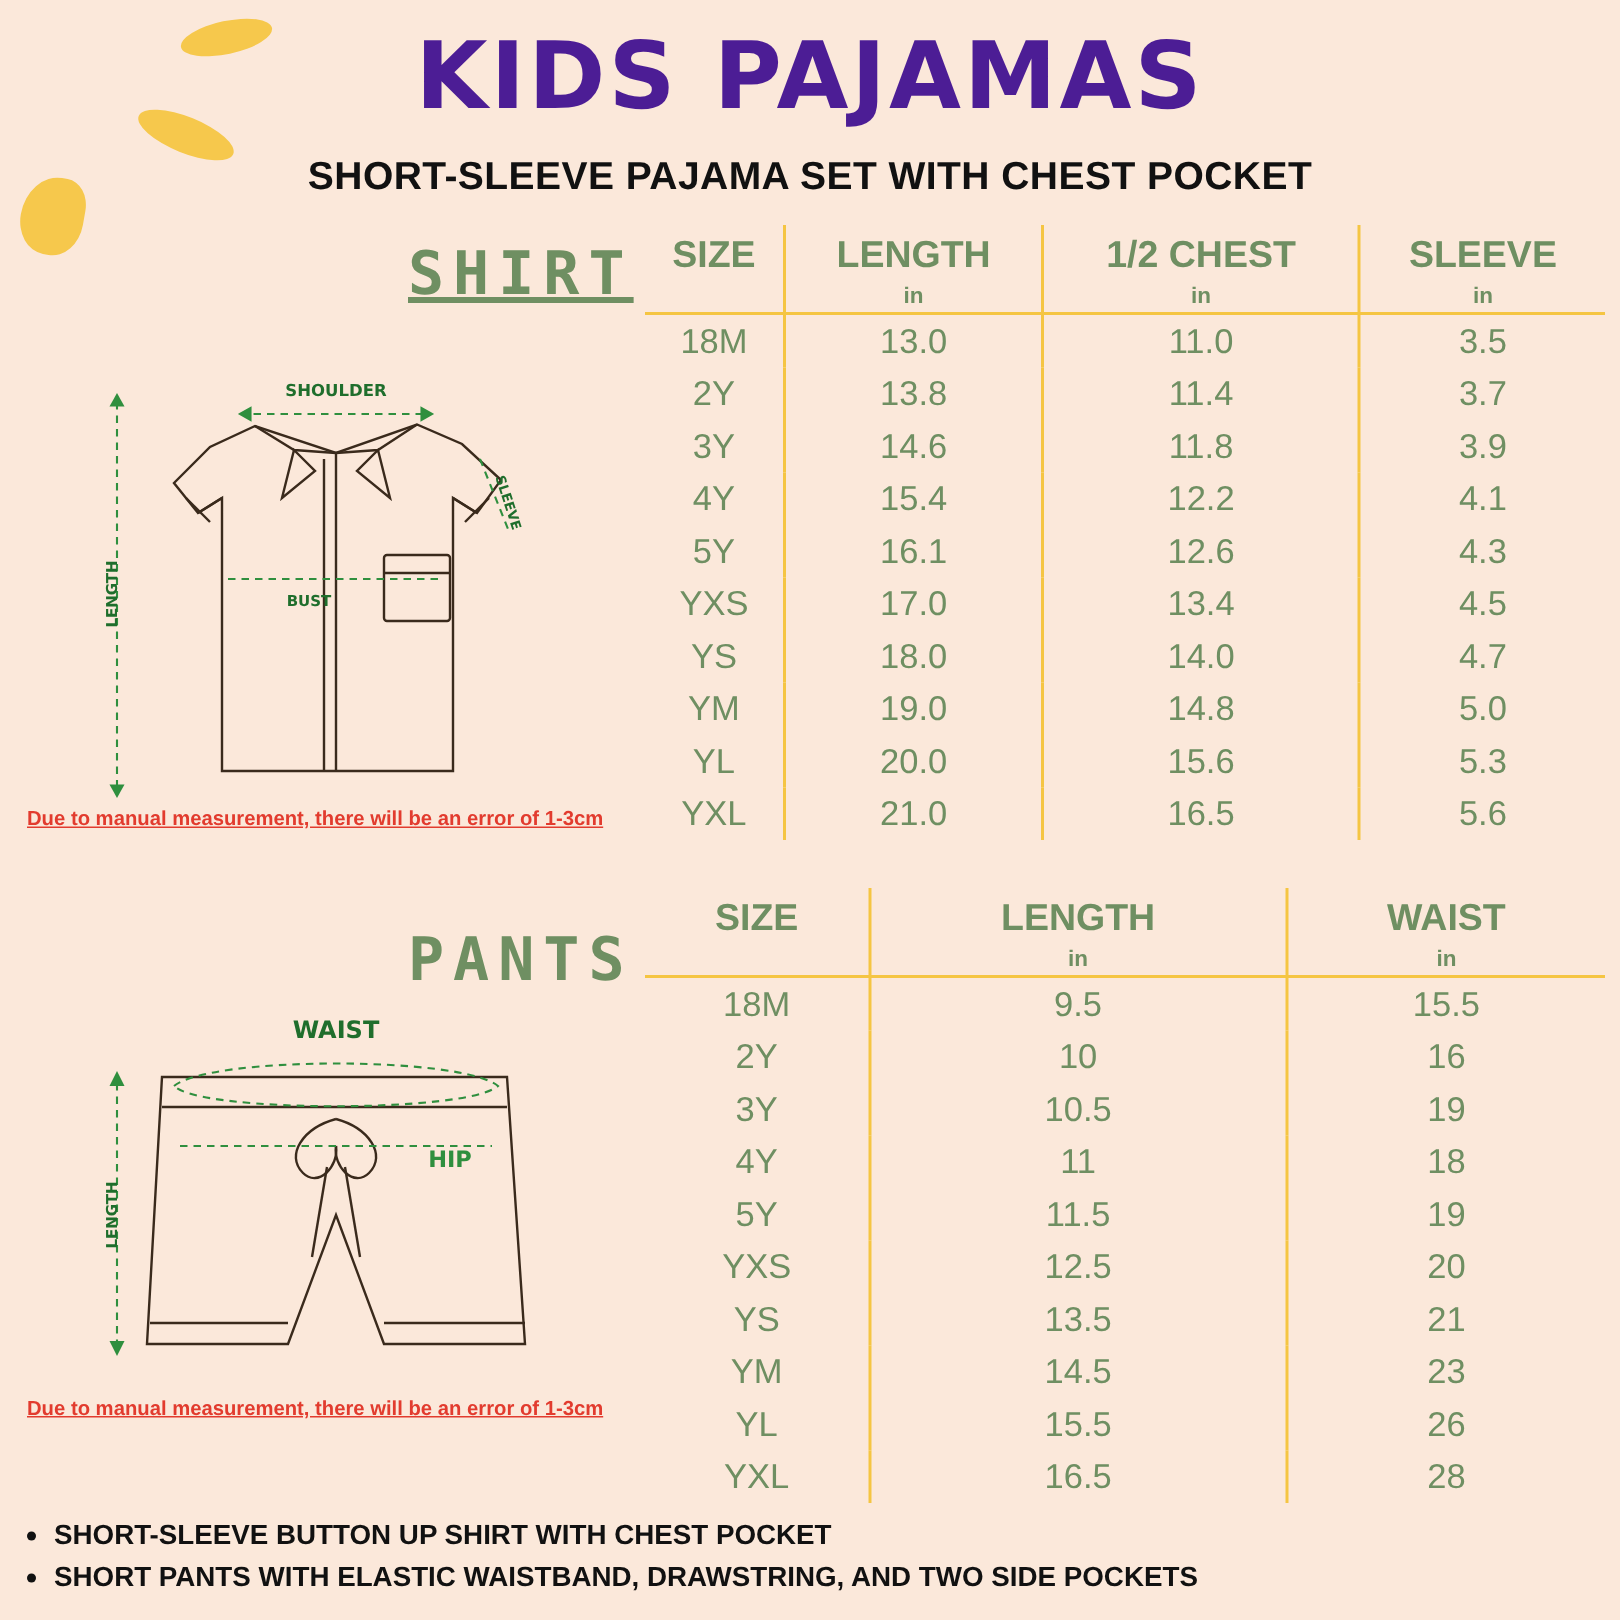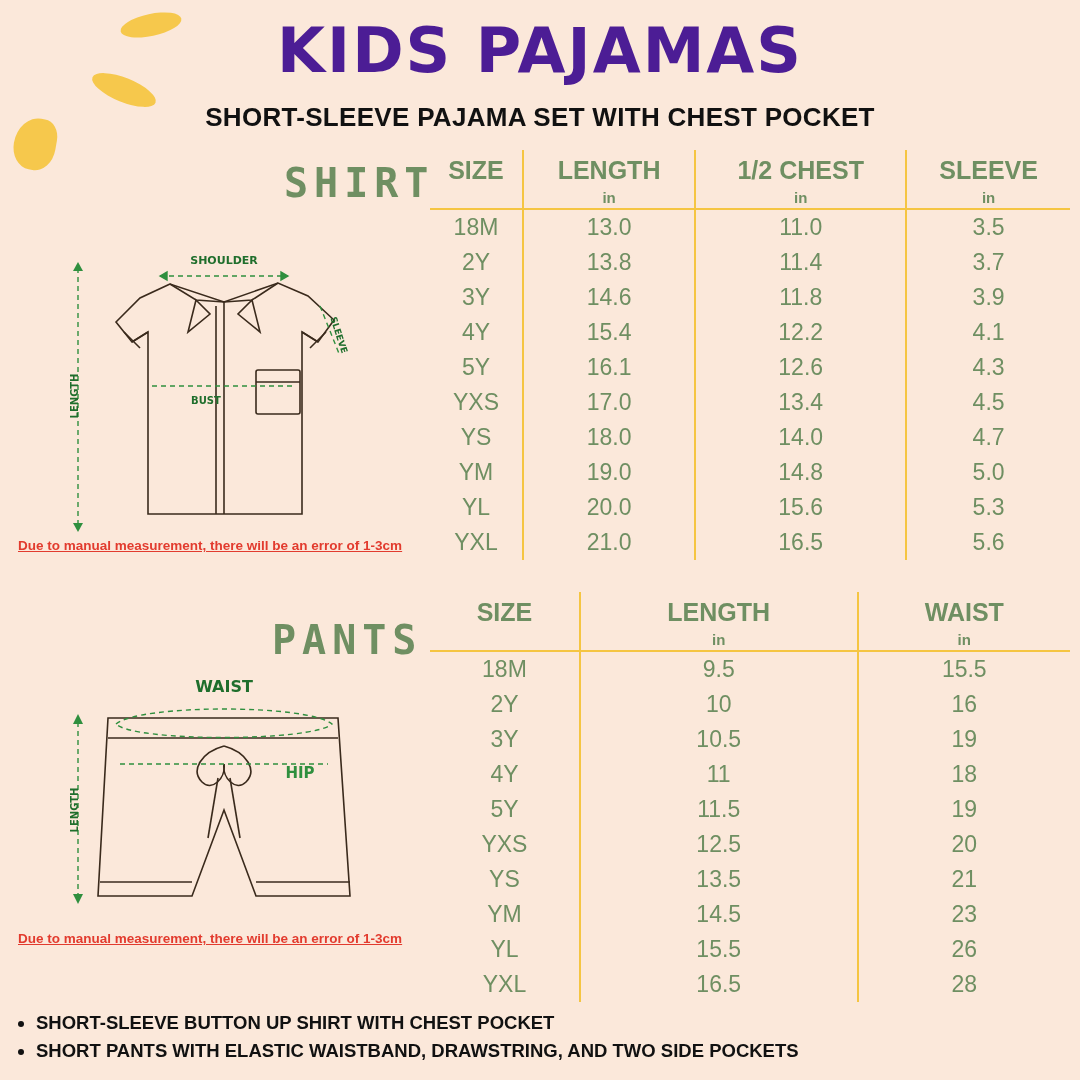--- a/index.html
+++ b/index.html
@@ -74,21 +74,21 @@
 
   
   .section-label {
     position: absolute;
     color: #6f8f62;
     font-size: 40px;
     font-weight: bold;
     letter-spacing: 6px;
     font-family: "DejaVu Sans Mono", monospace;
   }
-  .section-label.shirt { left: 284px; top: 160px; }
+  .section-label.shirt { left: 272px; top: 160px; text-decoration: underline; }
   .section-label.pants { left: 272px; top: 617px; }
 
   
   .size-table {
     position: absolute;
     border-collapse: collapse;
     color: #6f8f62;
     font-family: "Liberation Sans", sans-serif;
   }
   .size-table.shirt { left: 430px; top: 150px; width: 640px; }

